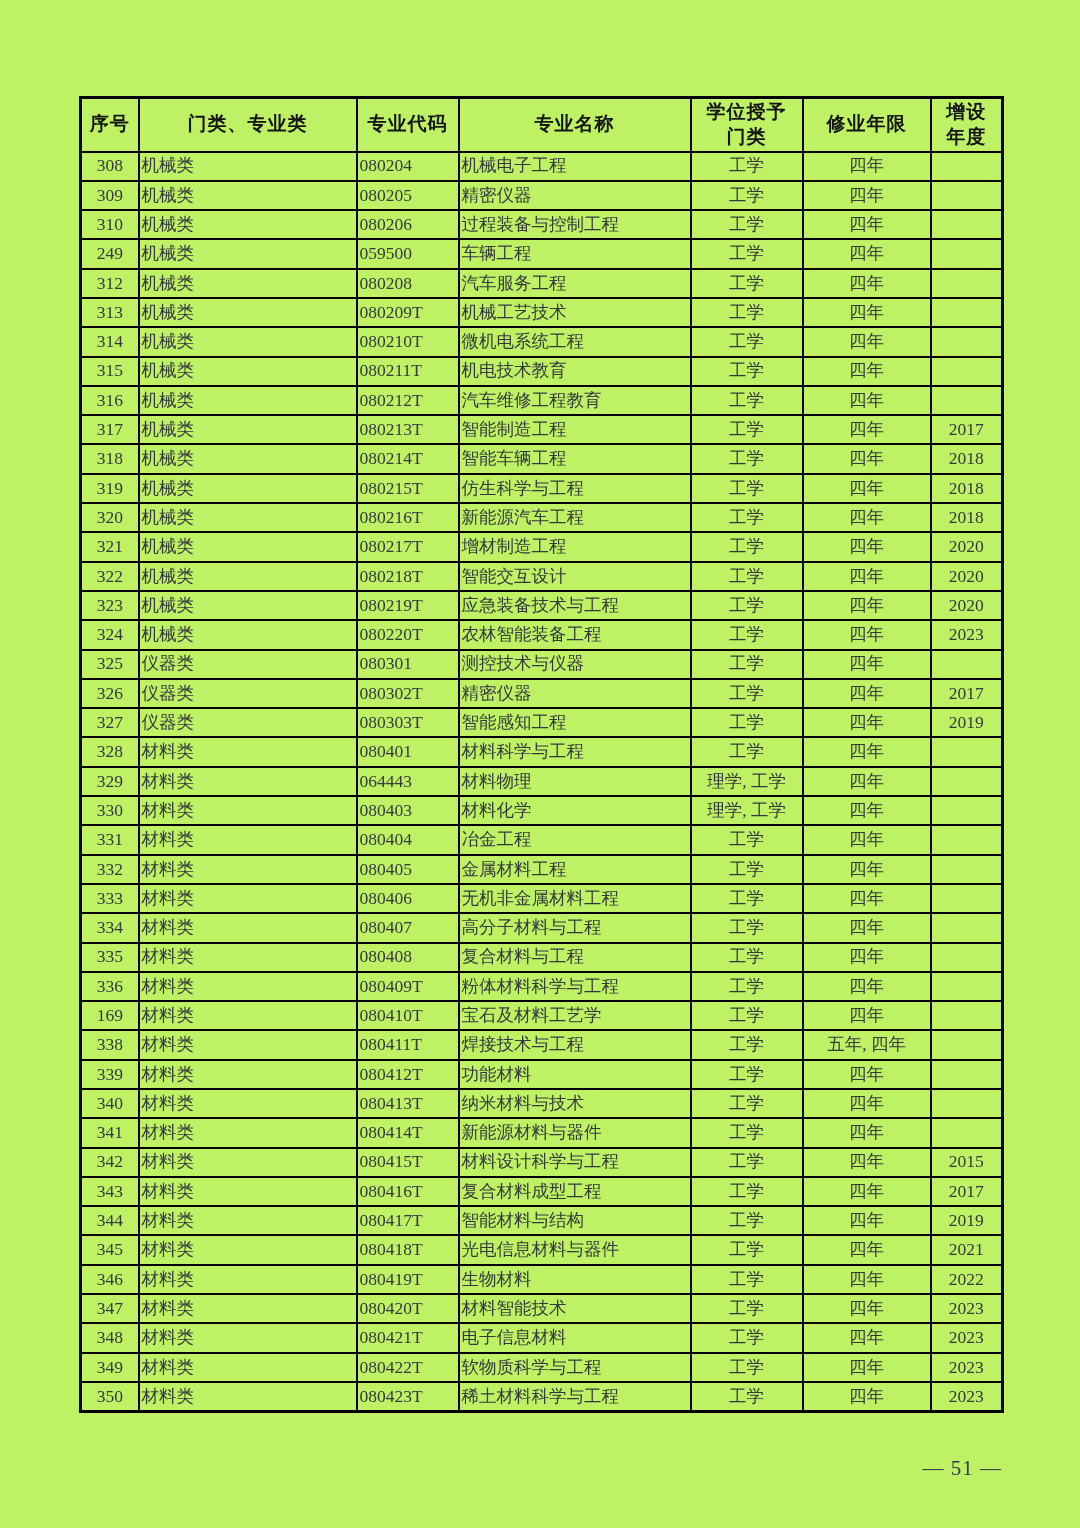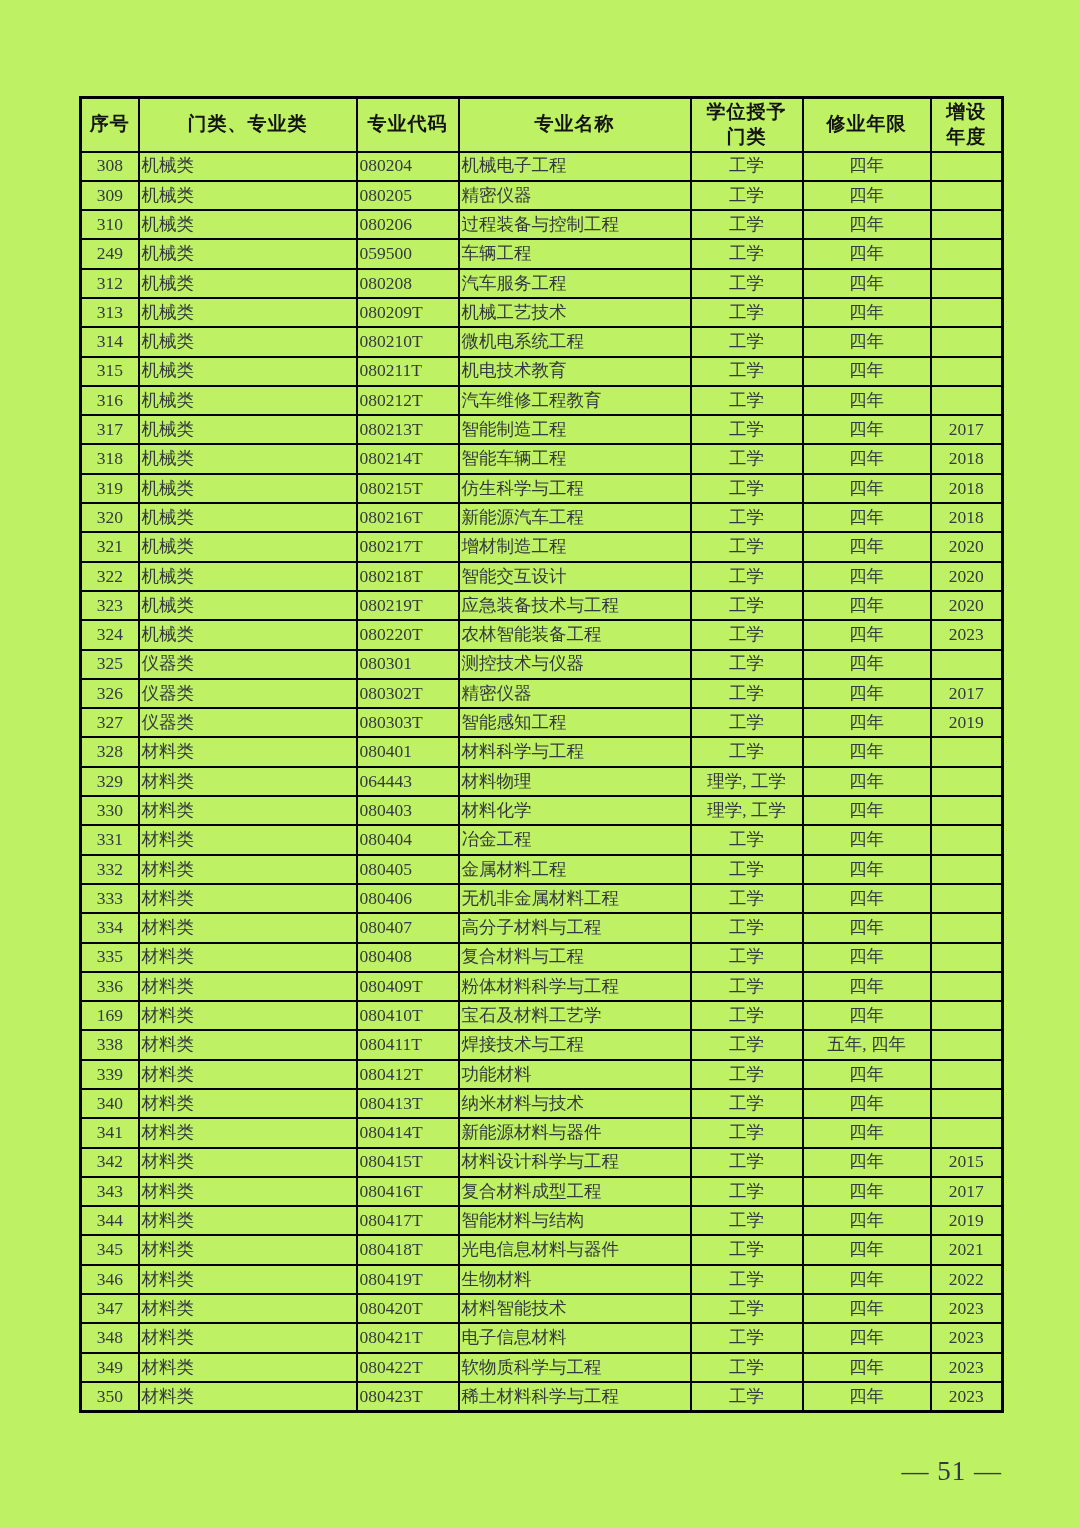--- a/index.html
+++ b/index.html
@@ -44,21 +44,21 @@
     height: 29.3px;
     line-height: 1;
     padding: 0 2px;
   }
   td.al-left { text-align: left; padding-left: 6px; }
   td.al-center { text-align: center; }
   .page-number {
     position: absolute;
     top: 1456px;
     right: 78px;
-    font-size: 27px;
+    font-size: 21px;
     color: #2e3850;
     letter-spacing: 1px;
     white-space: nowrap;
   }
 </style>
 </head>
 <body>
 
 <div class="page">
 

